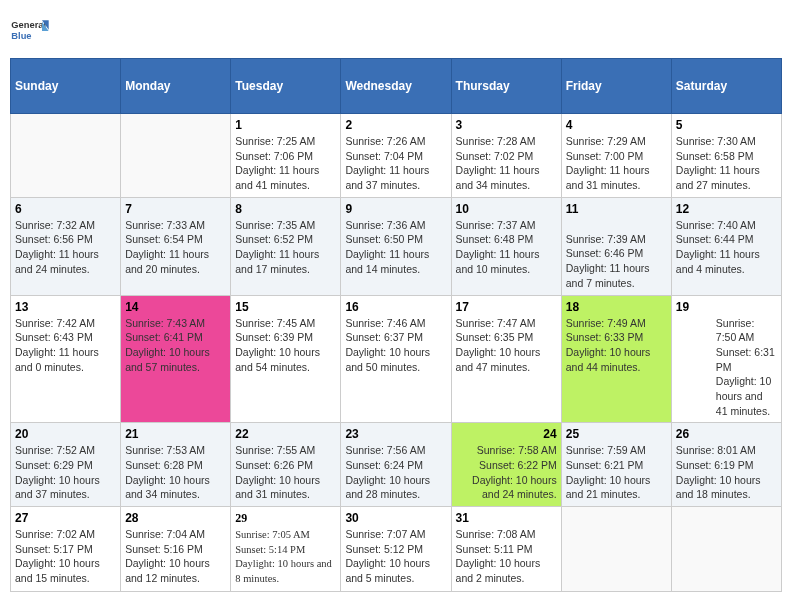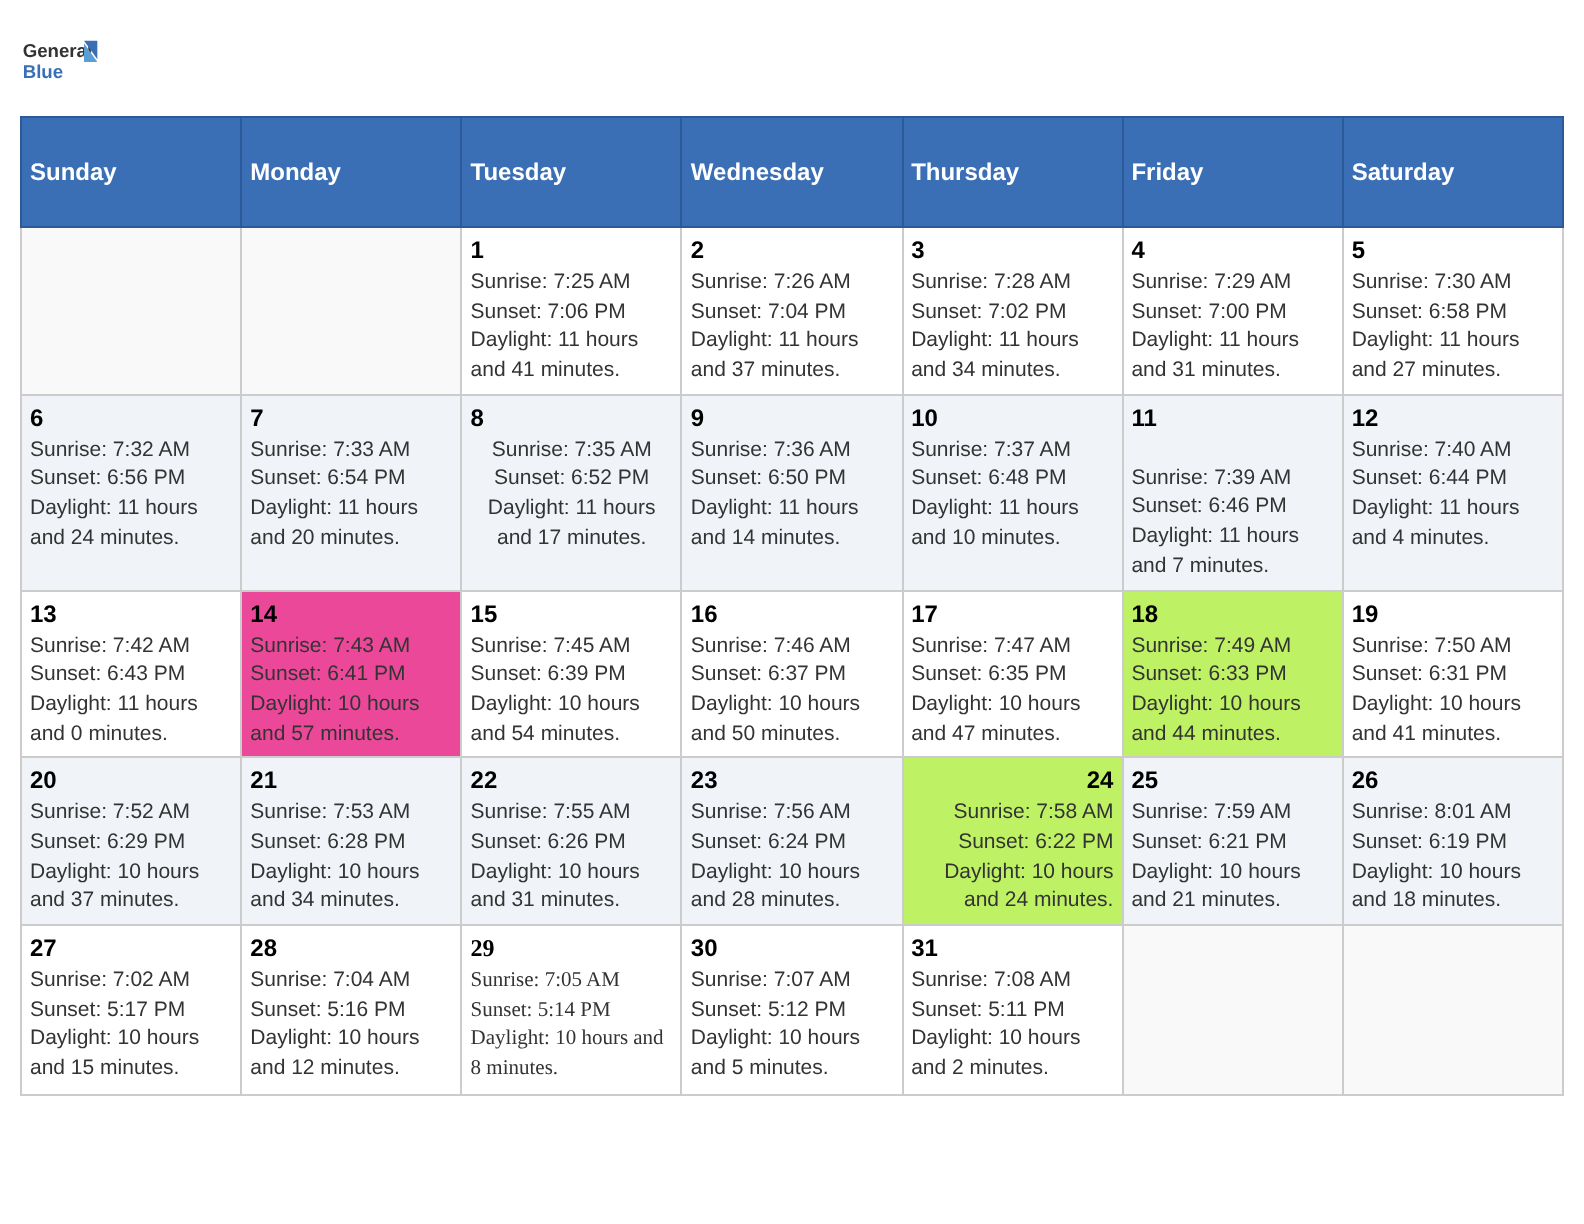--- a/index.html
+++ b/index.html
@@ -153,21 +153,21 @@
 Daylight: 11 hours and 24 minutes.</div>
         </td>
         <td style="background: rgb(240, 244, 248);">
           <span class="day-number">7</span>
           <div class="day-info" style="white-space: pre-line;">Sunrise: 7:33 AM
 Sunset: 6:54 PM
 Daylight: 11 hours and 20 minutes.</div>
         </td>
         <td style="background: rgb(240, 244, 248);">
           <span class="day-number">8</span>
-          <div class="day-info" style="white-space: pre-line; text-align: center;">Sunrise: 7:35 AM
+          <div class="day-info" style="white-space: pre-line;">Sunrise: 7:35 AM
 Sunset: 6:52 PM
 Daylight: 11 hours and 17 minutes.</div>
         </td>
         <td style="background: rgb(240, 244, 248);">
           <span class="day-number">9</span>
           <div class="day-info" style="white-space: pre-line;">Sunrise: 7:36 AM
 Sunset: 6:50 PM
 Daylight: 11 hours and 14 minutes.</div>
         </td>
         <td style="background: rgb(240, 244, 248);">
@@ -221,21 +221,21 @@
 Daylight: 10 hours and 47 minutes.</div>
         </td>
         <td style="background: #bef264;">
           <span class="day-number">18</span>
           <div class="day-info" style="white-space: pre-line;">Sunrise: 7:49 AM
 Sunset: 6:33 PM
 Daylight: 10 hours and 44 minutes.</div>
         </td>
         <td style="background: rgb(255, 255, 255);">
           <span class="day-number">19</span>
-          <div class="day-info" style="white-space: pre-line;">Sunrise: 7:50 AM
+          <div class="day-info" style="white-space: pre-line; margin-left: 40px;">Sunrise: 7:50 AM
 Sunset: 6:31 PM
 Daylight: 10 hours and 41 minutes.</div>
         </td>
       </tr>
       <tr>
         <td style="background: rgb(240, 244, 248);">
           <span class="day-number">20</span>
           <div class="day-info" style="white-space: pre-line;">Sunrise: 7:52 AM
 Sunset: 6:29 PM
 Daylight: 10 hours and 37 minutes.</div>

